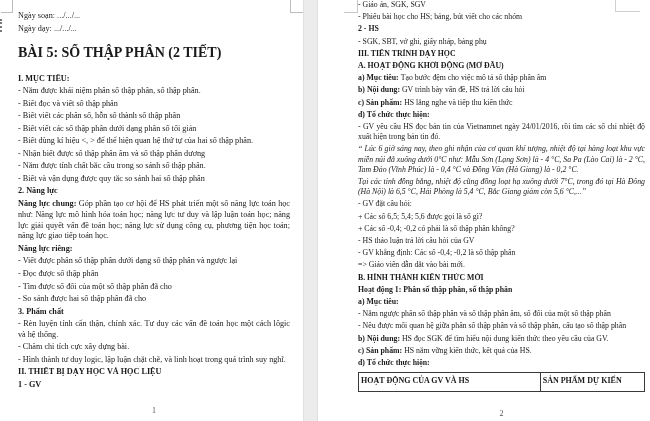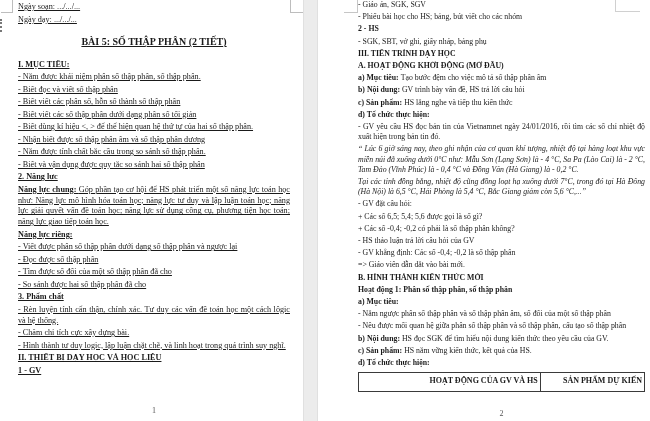--- a/index.html
+++ b/index.html
@@ -28,37 +28,37 @@
   .crop-p1-tr { left:290px; top:0; width:13px; height:13px; border-left:1px solid #bdbdbd; border-bottom:1px solid #bdbdbd; }
   .crop-p2-tl { left:26px; top:0; width:14px; height:13px; border-right:1px solid #c6c6c6; border-bottom:1px solid #c6c6c6; }
   .crop-p2-tr { left:297px; top:0; width:25px; height:12px; border-left:1px solid #d0d0d0; border-bottom:1px solid #d0d0d0; }
 
   .dot-marker {
     position:absolute; left:0; top:19px; height:13px; width:0;
     border-left:2px dotted #777;
   }
 
   .flow { position:absolute; }
-  .flow1 { left:18px; right:13px; top:2px; font-size:8.2px; line-height:1.32;text-decoration:underline; }
+  .flow1 { left:18px; right:13px; top:11px; font-size:8.2px; line-height:1.32; }
   .flow2 { left:40px; right:5px; top:0; font-size:7.8px; line-height:1.31; }
 
   .ln { margin:0 0 1.7px; white-space:nowrap; overflow:hidden; }
   .flow2 .ln { margin:0 0 2px; }
   .ln.just { white-space:normal; overflow:visible; text-align:justify; }
   .ln.title {
-    white-space:normal; text-align:center; font-weight:bold;
-    font-size:10px; margin:10px 0 11px;
+    white-space:normal; text-align:left; font-weight:bold;
+    font-size:14px; margin:10px 0 11px;
   }
   .b { font-weight:bold; }
   .i { font-style:italic; }
 
   table.activity { border-collapse:collapse; width:100%; margin-top:4px; table-layout:fixed; }
   table.activity th {
     border:1px solid #3a3a3a; font-size:8px; font-weight:bold;
-    padding:3px 2px 4px; text-align:right; white-space:nowrap; overflow:hidden;
+    padding:3px 2px 4px; text-align:left; white-space:nowrap; overflow:hidden;
   }
   th.col-gvhs { width:64%; }
   th.col-sp  { width:36%; }
 
   .pagenum { position:absolute; font-size:8px; color:#555; text-align:center; }
   .pagenum1 { left:18px; width:272px; top:406px; }
   .pagenum2 { left:40px; width:287px; top:409px; }
 </style>
 </head>
 <body>

